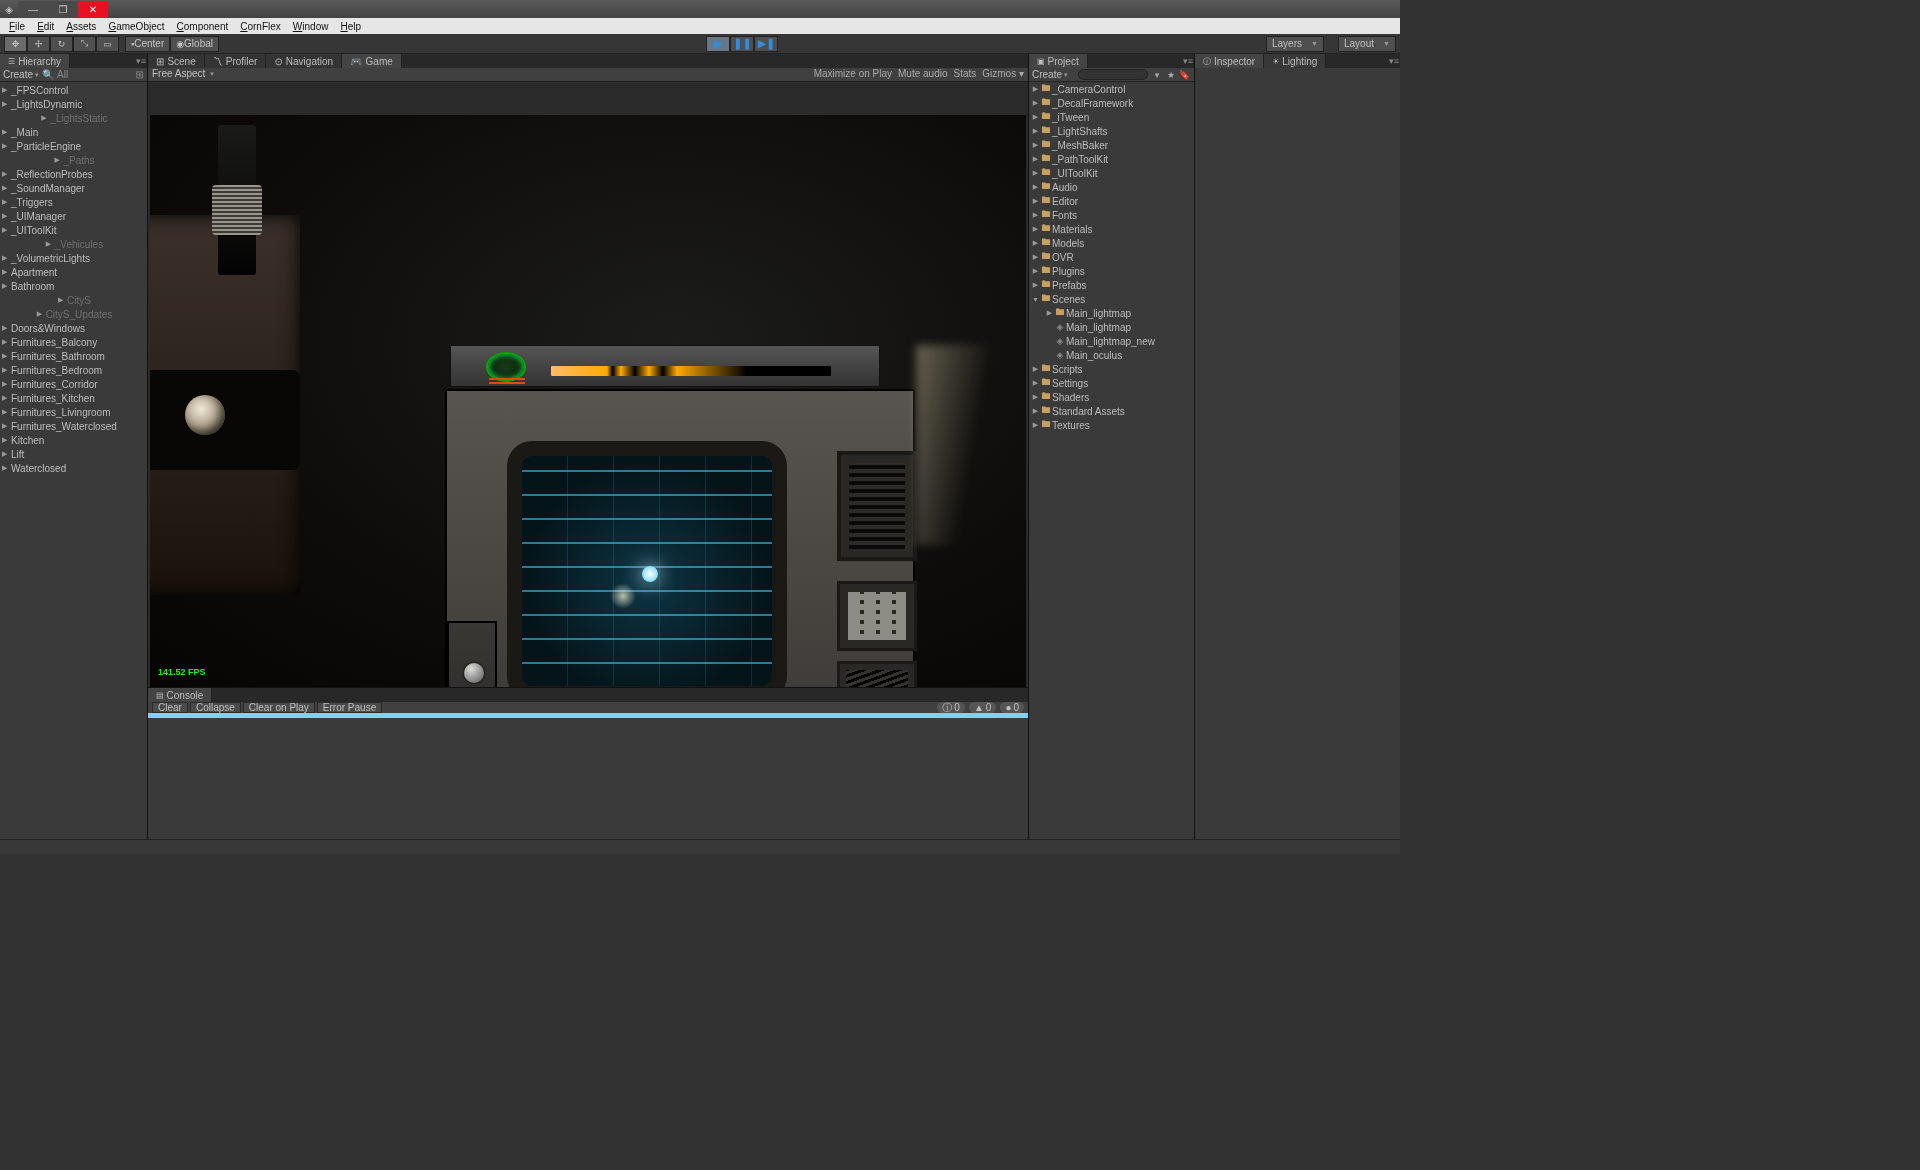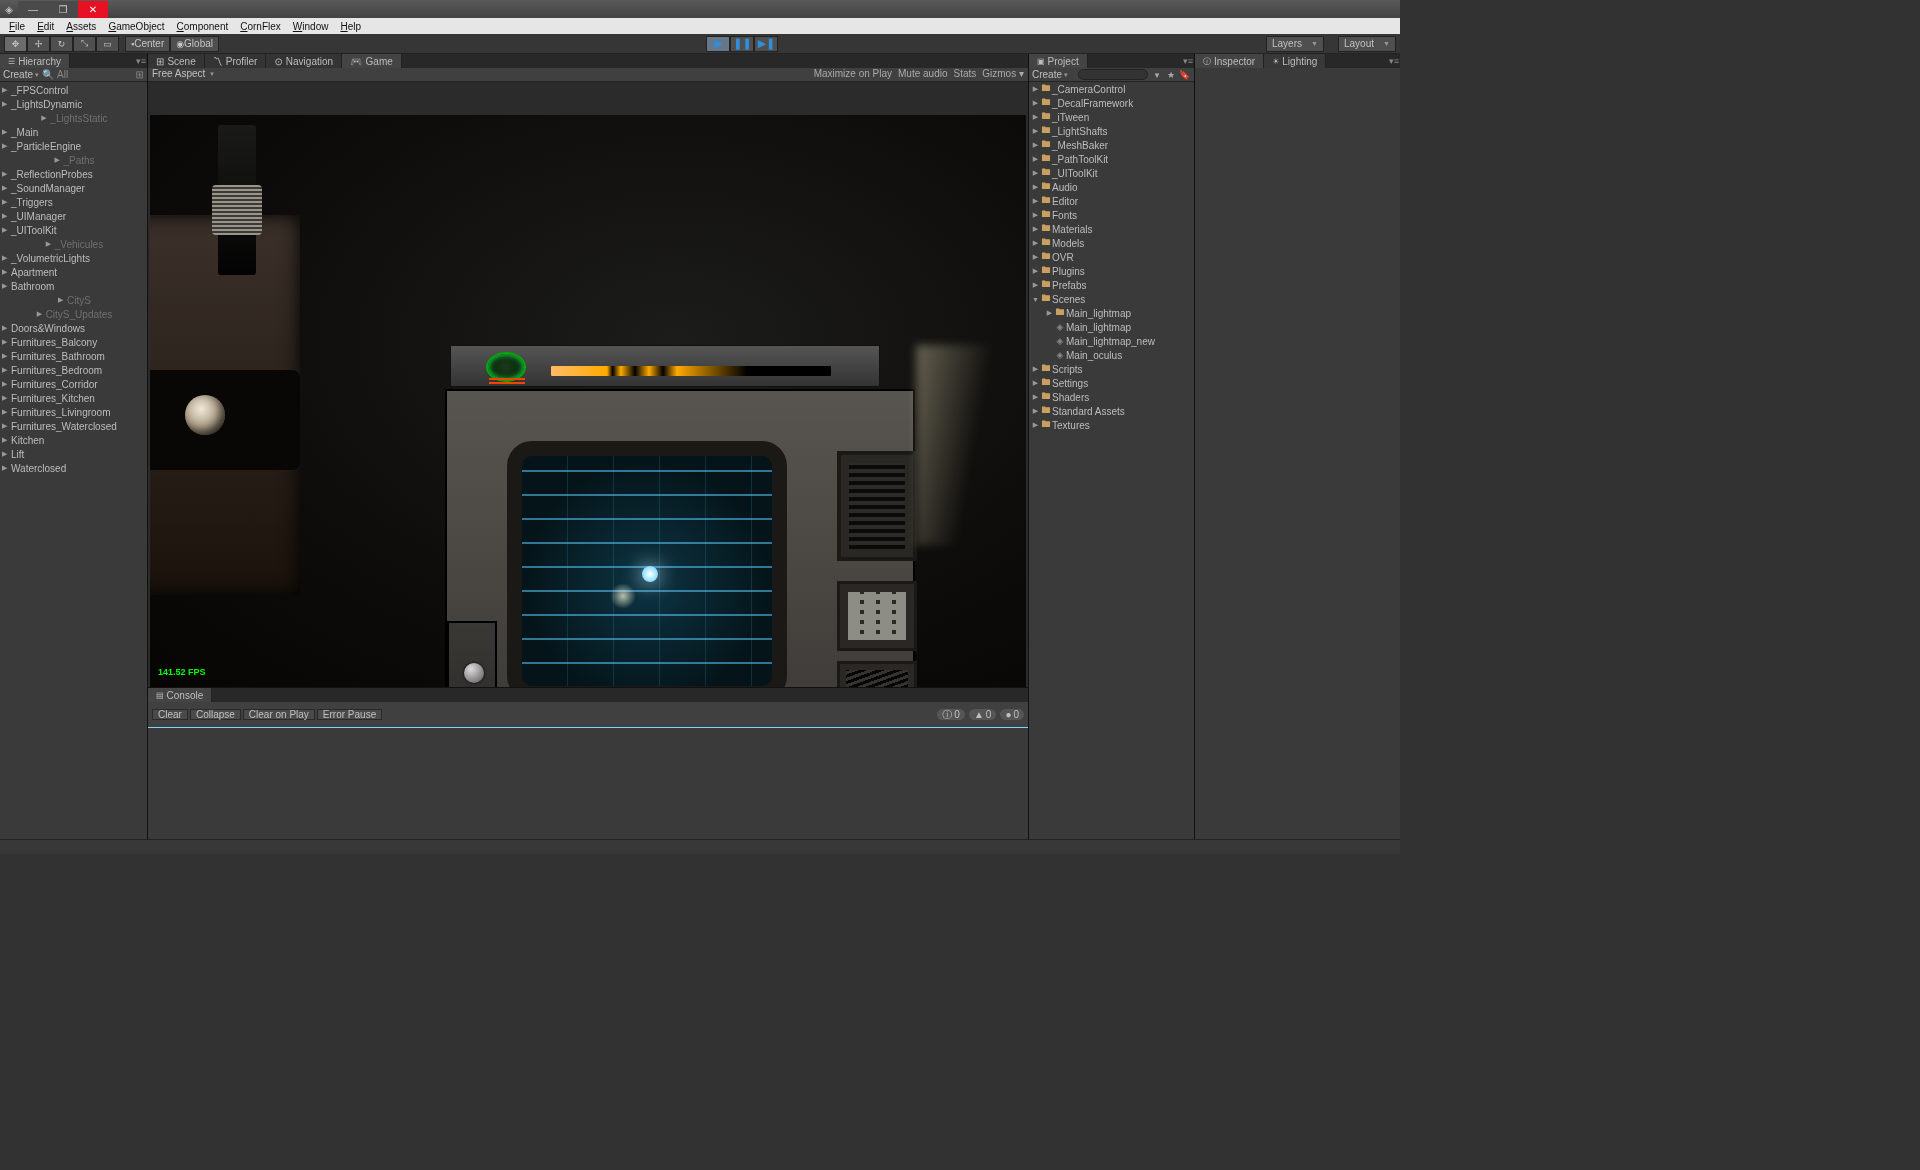--- a/index.html
+++ b/index.html
@@ -46,21 +46,21 @@
 .view-tab.active { background: #444; }
 .view-bar { height: 14px; display: flex; align-items: flex-start; background: #404040; border-bottom: 1px solid #222; padding: 0 4px; font-size: 9px; justify-content: space-between; }
 .view-bar-right { display: flex; gap: 6px; }
 .view-bar-right span { color: #aaa; }
 .game-view { flex: 1; background: #2b2b2b; position: relative; display: flex; justify-content: center; align-items: flex-end; padding-top: 15px; }
 .game-render { width: 876px; height: 572px; background: radial-gradient(ellipse at 60% 40%, #1c1c1a 0%, #0d0c0a 60%, #060504 100%); position: relative; overflow: hidden; }
 .fps-counter { position: absolute; left: 8px; bottom: 10px; color: #00ff00; font-size: 9px; font-weight: bold; }
 .render-overlay { position: absolute; inset: 0; }
 .console-area { height: 152px; display: flex; flex-direction: column; border-top: 1px solid #111; }
 .console-tabs { height: 14px; display: flex; background: #282828; }
-.console-bar { height: 26px; display: flex; align-items: center; background: #404040; border-bottom: 1px solid #7dd3fc; padding: 0 4px; font-size: 9px; }
+.console-bar { height: 16px; display: flex; align-items: center; background: #404040; border-bottom: 5px solid #7dd3fc; padding: 0 4px; font-size: 9px; }
 .console-btn { padding: 0 5px; background: #4a4a4a; height: 11px; display: flex; align-items: center; margin-right: 2px; border: 1px solid #2a2a2a; }
 .console-right { margin-left: auto; display: flex; gap: 4px; font-size: 9px; }
 .console-badge { background: #555; border-radius: 7px; padding: 0 5px; display: flex; align-items: center; gap: 2px; height: 11px; }
 .console-body { flex: 1; background: #3a3a3a; }
 .panel-right { width: 372px; border-left: 1px solid #111; display: flex; }
 .project-panel { width: 166px; border-right: 1px solid #111; display: flex; flex-direction: column; }
 .inspector-panel { flex: 1; display: flex; flex-direction: column; }
 .proj-body { flex: 1; background: #3a3a3a; }
 .p-item { display: flex; align-items: center; height: 14px; font-size: 10px; color: #bdbdbd; }
 .p-item .arrow { width: 9px; text-align: center; font-size: 7px; color: #999; }

